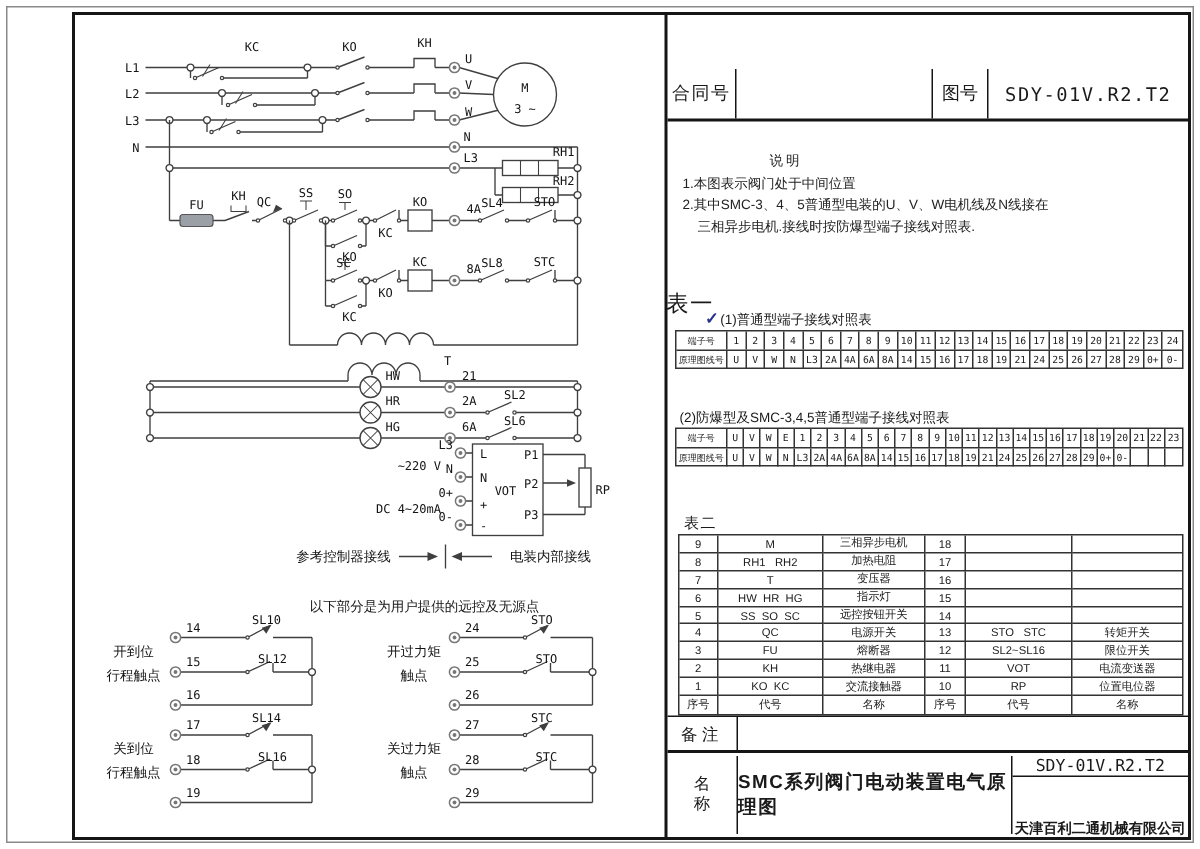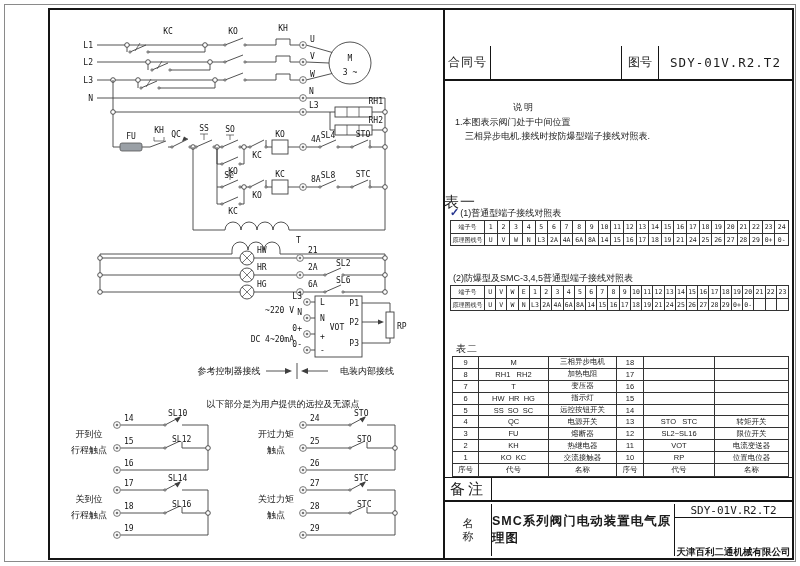--- a/index.html
+++ b/index.html
@@ -17,21 +17,21 @@
   .tb-drawing-label{width:37px;border-right:1.5px solid #151515;font-size:12px;}
   .tb-drawing-value{flex:1;font-size:12.5px;font-family:"DejaVu Sans Mono",monospace;letter-spacing:1px;}
 
   
   .notes{position:absolute;left:455px;top:100px;width:332px;font-size:9px;line-height:14.5px;color:#222;}
   .notes .heading{padding-left:58px;letter-spacing:2px;}
   .notes .l3i{padding-left:10px;}
 
   
   .t1-heading{position:absolute;left:444px;top:193px;font-size:15px;letter-spacing:1px;}
-  .t1a-title{position:absolute;left:450px;top:206px;font-size:9px;}
+  .t1a-title{position:absolute;left:470px;top:206px;font-size:9px;}
   .check{color:#26348f;font-weight:bold;font-size:11px;margin-right:1px;}
   .t1b-title{position:absolute;left:453px;top:272px;font-size:9px;}
   .t1{position:absolute;border:1px solid #333;box-sizing:border-box;background:#fff;}
   .t1a{left:450px;top:220px;width:339px;height:26px;}
   .t1b{left:450px;top:285px;width:339px;height:26px;}
   .t1-row{display:grid;height:12px;}
   .t1a .t1-row{grid-template-columns:34px repeat(24,1fr);}
   .t1b .t1-row{grid-template-columns:34px repeat(27,1fr);}
   .t1-row:first-child{border-bottom:1px solid #333;}
   .t1 .cell{border-right:1px solid #333;display:flex;align-items:center;justify-content:center;
@@ -43,21 +43,21 @@
   .t2-heading{position:absolute;left:456px;top:342px;font-size:10px;letter-spacing:1px;}
   .t2-grid{position:absolute;left:452px;top:356px;width:337px;height:121px;border:1px solid #333;box-sizing:border-box;
            display:grid;grid-template-columns:26px 70px 68px 27px 71px 1fr;grid-auto-rows:11.9px;background:#fff;}
   .t2-grid .cell{border-right:1px solid #333;border-bottom:1px solid #333;display:flex;align-items:center;justify-content:center;
                  font-size:7.5px;white-space:pre;overflow:hidden;font-family:"Liberation Sans",sans-serif;}
   .t2-grid .cell:nth-child(6n){border-right:none;}
   .t2-grid .cell:nth-child(n+55){border-bottom:none;}
 
   
   .remark-row{position:absolute;left:445px;top:477px;width:347px;height:25px;display:flex;border-bottom:2px solid #151515;box-sizing:border-box;border-top:1.5px solid #151515;}
-  .remark-label{width:46px;border-right:1.5px solid #151515;display:flex;align-items:center;justify-content:center;font-size:15px;letter-spacing:3px;}
+  .remark-label{width:46px;border-right:1.5px solid #151515;display:flex;align-items:center;justify-content:center;font-size:11px;letter-spacing:3px;}
   .remark-text{flex:1;display:flex;align-items:center;justify-content:center;font-size:12px;font-weight:600;letter-spacing:3px;}
   .name-row{position:absolute;left:445px;top:504px;width:347px;height:52px;display:flex;}
   .name-label{width:46px;border-right:1.5px solid #151515;display:flex;flex-direction:column;align-items:center;justify-content:center;font-size:11px;line-height:13px;}
   .name-text{width:182px;border-right:1.5px solid #151515;display:flex;align-items:center;justify-content:center;font-size:12.5px;font-weight:bold;letter-spacing:1px;}
   .name-right{flex:1;display:flex;flex-direction:column;}
   .nr-top{flex:1;border-bottom:1.5px solid #151515;display:flex;align-items:center;justify-content:center;
           font-size:11px;font-family:"DejaVu Sans Mono",monospace;}
   .nr-bottom{flex:1;display:flex;align-items:center;justify-content:center;font-size:9.5px;font-weight:600;margin-top:28px;}
 
   
@@ -84,20 +84,21 @@
 <div class="title-block">
   <div class="tb-cell tb-contract-label">合同号</div>
   <div class="tb-cell tb-contract-value"></div>
   <div class="tb-cell tb-drawing-label">图号</div>
   <div class="tb-cell tb-drawing-value">SDY-01V.R2.T2</div>
 </div>
 
 <div class="notes">
   <div class="heading">说明</div>
   <div>1.本图表示阀门处于中间位置</div>
+  <div>2.其中SMC-3、4、5普通型电装的U、V、W电机线及N线接在</div>
   <div class="l3i">三相异步电机.接线时按防爆型端子接线对照表.</div>
 </div>
 
 <div class="t1-heading">表一</div>
 <div class="t1a-title"><span class="check">✓</span><span>(1)普通型端子接线对照表</span></div>
 <div class="t1 t1a">
   <div class="t1-row">
     <div class="cell label">端子号</div>
   <div class="cell">1</div>
       <div class="cell">2</div>

